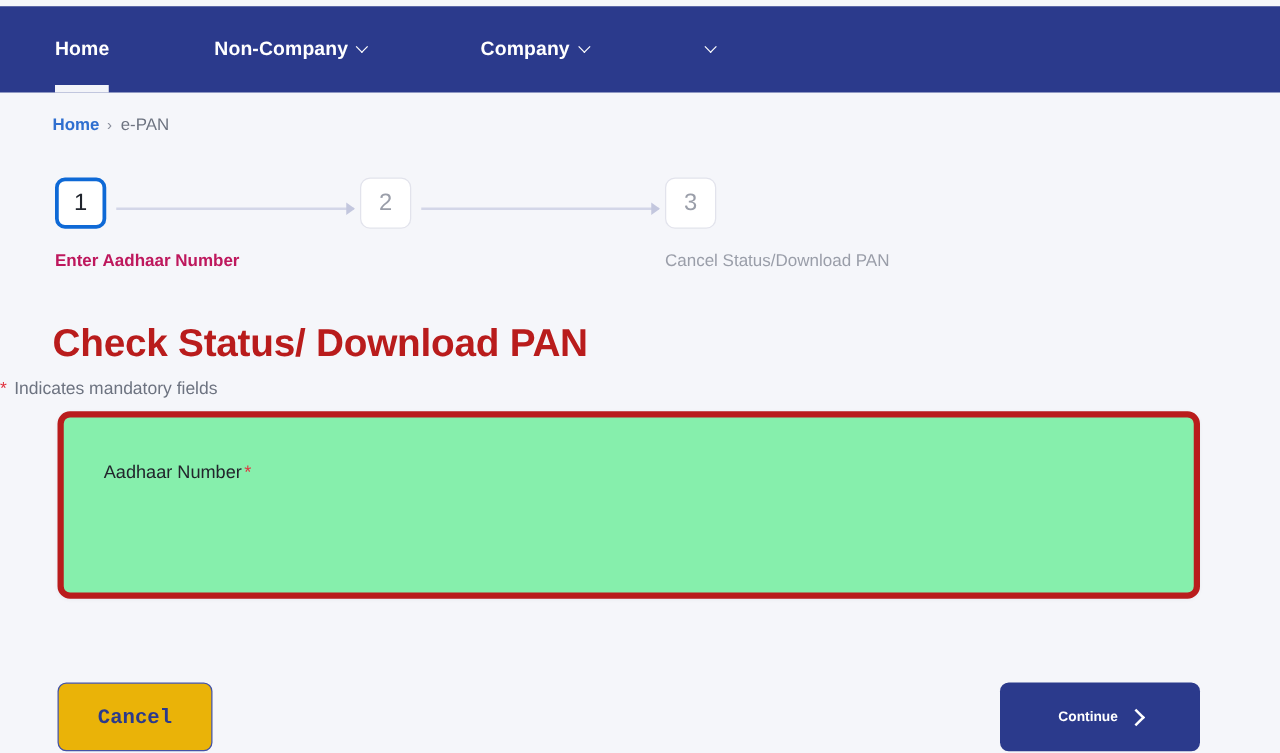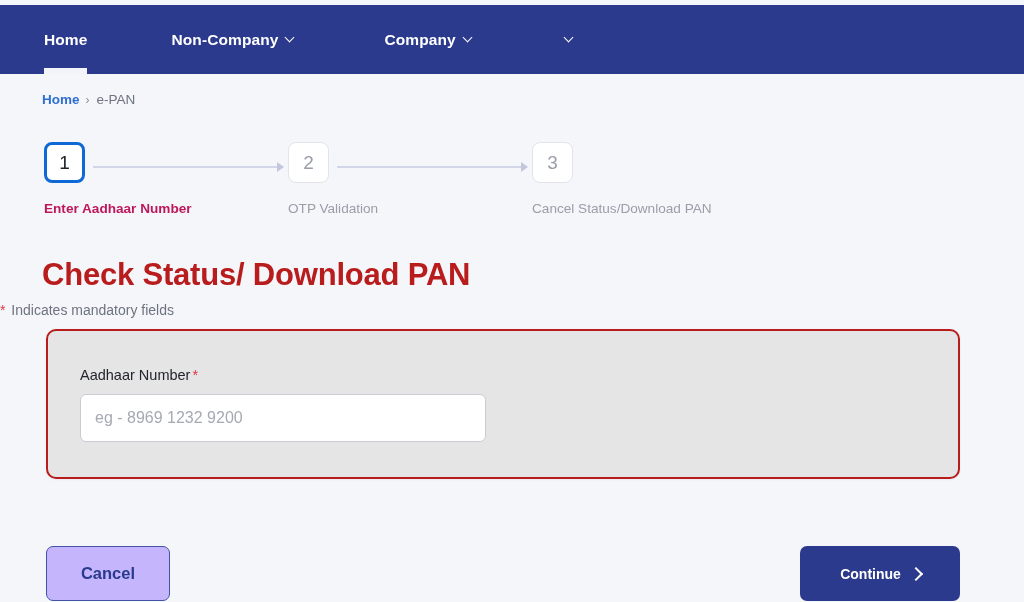--- a/index.html
+++ b/index.html
@@ -188,22 +188,22 @@
   .req-star {
     color: #e0333f;
     margin-right: 2px;
   }
 
   
   .card {
     margin: 11px 0 0 46px;
     width: 914px;
     height: 150px;
-    background: #e5e5e5;
-    border: 2px solid #b91c1c;
+    background: #86efac;
+    border: 5px solid #b91c1c;
     border-radius: 10px;
     box-shadow: 0 1px 3px rgba(40,50,90,0.05);
     padding: 36px 0 0 32px;
   }
   .field-label {
     font-size: 14.5px;
     color: #22252c;
     margin-bottom: 11px;
   }
   .field-label .req-star { margin-left: 2px; margin-right: 0; }
@@ -230,37 +230,37 @@
     top: 546px;
     width: 1024px;
     padding: 0 64px 0 46px;
     display: flex;
     justify-content: space-between;
     align-items: flex-start;
   }
   .btn-cancel {
     width: 124px;
     height: 55px;
-    background: #c4b5fd;
+    background: #eab308;
     border: 1.4px solid #4453a6;
     border-radius: 7px;
     color: #2b3a8c;
     font-size: 16.5px;
     font-weight: bold;
-    font-family: Liberation Sans, sans-serif;
+    font-family: Liberation Mono, monospace;
     cursor: pointer;
   }
   .btn-continue {
     width: 160px;
     height: 55px;
     background: #2b3a8c;
     border: none;
     border-radius: 7px;
     color: #ffffff;
-    font-size: 14px;
+    font-size: 11px;
     font-weight: bold;
     font-family: "Liberation Sans", sans-serif;
     cursor: pointer;
     display: flex;
     align-items: center;
     justify-content: center;
     gap: 10px;
   }
   .btn-chev {
     display: inline-block;
@@ -325,42 +325,40 @@
       </div>
       <div class="step-label active">Enter Aadhaar Number</div>
     </div>
 
     <div class="step">
       <div class="step-box inactive">2</div>
       <div class="connector">
         <span class="line"></span>
         <span class="arrow"></span>
       </div>
-      <div class="step-label inactive">OTP Validation</div>
     </div>
 
     <div class="step">
       <div class="step-box inactive">3</div>
       <div class="step-label inactive">Cancel Status/Download PAN</div>
     </div>
 
   </div>
 </div>
 
 <div class="page-title">Check Status/ Download PAN</div>
 
 <div class="mandatory-row">
   <span class="req-star">*</span><span> Indicates mandatory fields</span>
 </div>
 
 <div class="card">
   <div class="field-label">
     <span>Aadhaar Number</span><span class="req-star">*</span>
   </div>
-  <input class="text-input" type="text" placeholder="eg - 8969 1232 9200" style="">
 </div>
 
 <div class="footer">
   <button class="btn-cancel">Cancel</button>
   <button class="btn-continue">
     <span>Continue</span>
     <span class="btn-chev"></span>
   </button>
 </div>
 

